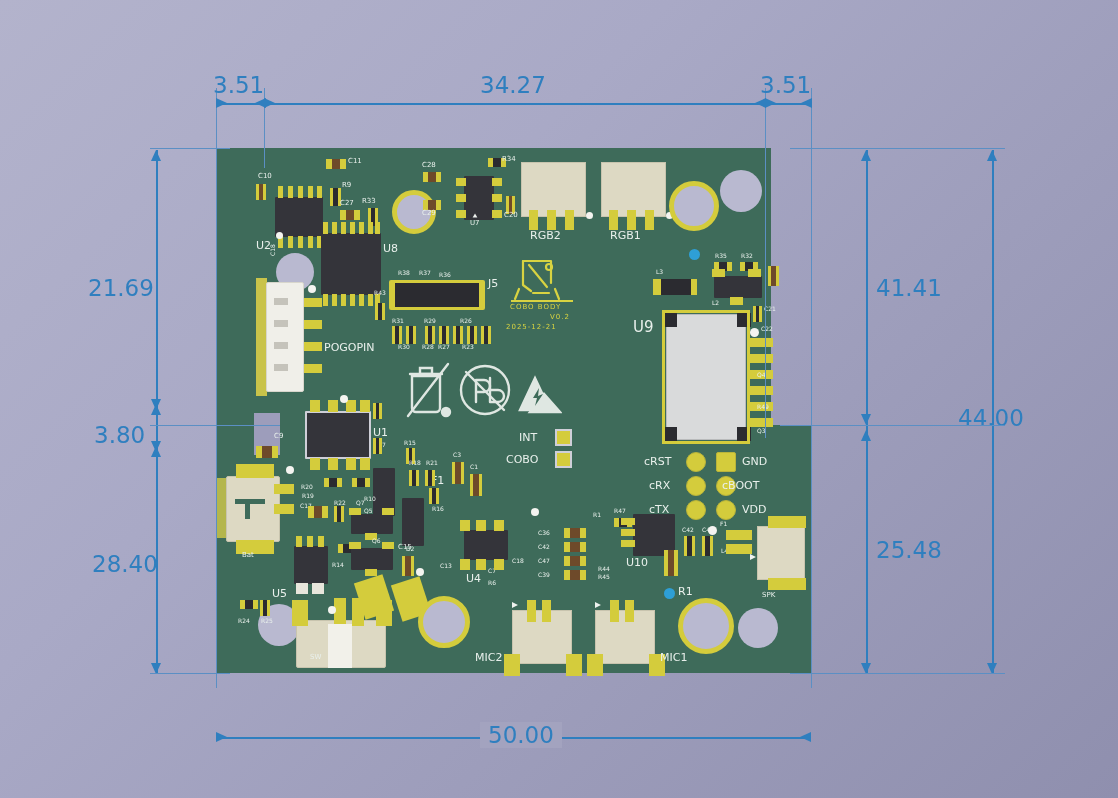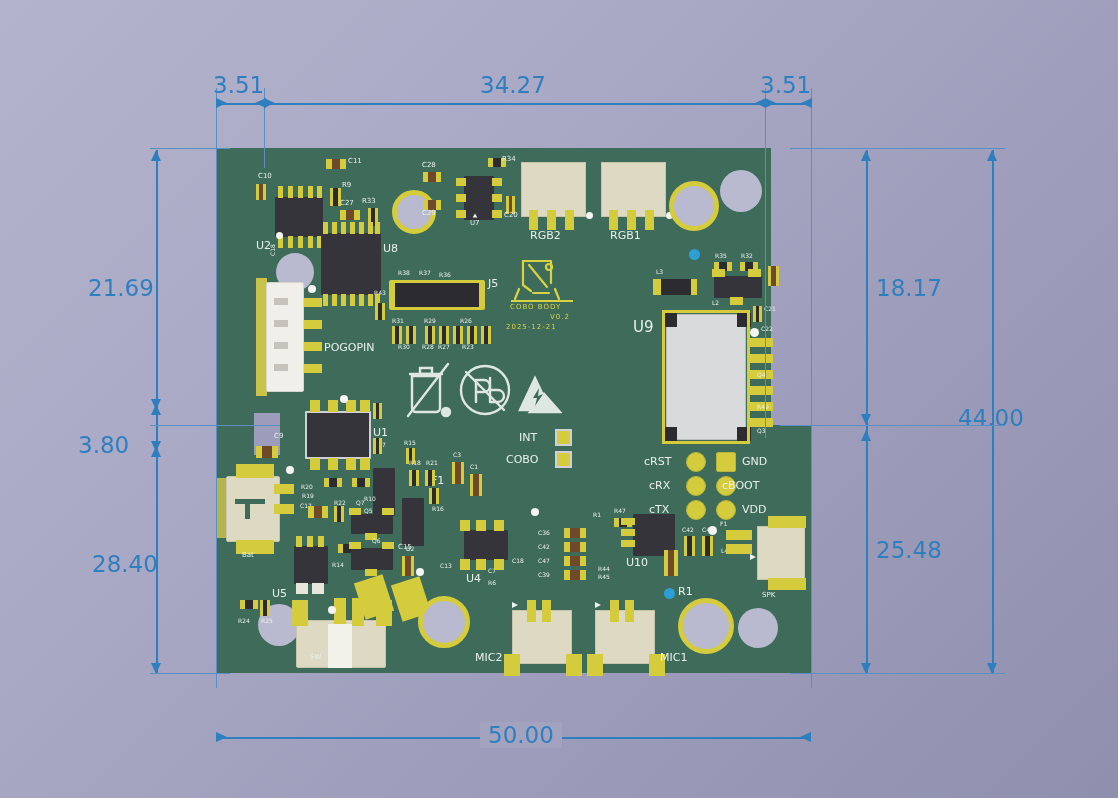--- a/index.html
+++ b/index.html
@@ -620,34 +620,34 @@
   <div class="arw l" style="left:801px;top:98px;"></div>
   <div class="dtxt" style="left:760px;top:72px;">3.51</div>
 
   <div class="dim-line" style="left:156px;top:150px;width:1.5px;height:524px;"></div>
   <div class="arw u" style="left:151px;top:150px;"></div>
   <div class="arw d" style="left:151px;top:399px;"></div>
   <div class="dtxt" style="left:88px;top:275px;">21.69</div>
 
   <div class="arw u" style="left:151px;top:404px;"></div>
   <div class="arw d" style="left:151px;top:441px;"></div>
-  <div class="dtxt" style="left:78px;top:422px;margin-top:10px;">3.80</div>
+  <div class="dtxt" style="left:94px;top:422px;">3.80</div>
 
   <div class="arw u" style="left:151px;top:446px;"></div>
   <div class="arw d" style="left:151px;top:663px;"></div>
   <div class="dtxt" style="left:92px;top:551px;">28.40</div>
 
   <div class="ext" style="left:150px;top:148px;width:80px;height:1px;"></div>
   <div class="ext" style="left:150px;top:425px;width:130px;height:1px;"></div>
   <div class="ext" style="left:150px;top:673px;width:80px;height:1px;"></div>
 
   <div class="dim-line" style="left:866px;top:150px;width:1.5px;height:524px;"></div>
   <div class="arw u" style="left:861px;top:150px;"></div>
   <div class="arw d" style="left:861px;top:414px;"></div>
-  <div class="dtxt" style="left:876px;top:275px;">18.17</div>
+  <div class="dtxt" style="left:876px;top:275px;">41.41</div>
 
   <div class="arw u" style="left:861px;top:430px;"></div>
   <div class="arw d" style="left:861px;top:663px;"></div>
   <div class="dtxt" style="left:876px;top:537px;">25.48</div>
 
   <div class="dim-line" style="left:992px;top:150px;width:1.5px;height:524px;"></div>
   <div class="arw u" style="left:987px;top:150px;"></div>
   <div class="arw d" style="left:987px;top:663px;"></div>
   <div class="dtxt" style="left:958px;top:405px;background:linear-gradient(90deg,rgba(160,160,190,.0),rgba(160,160,190,.0));">44.00</div>
 

